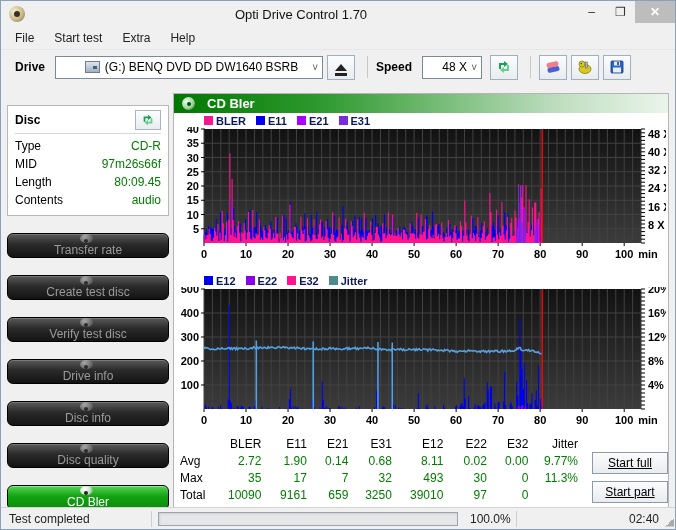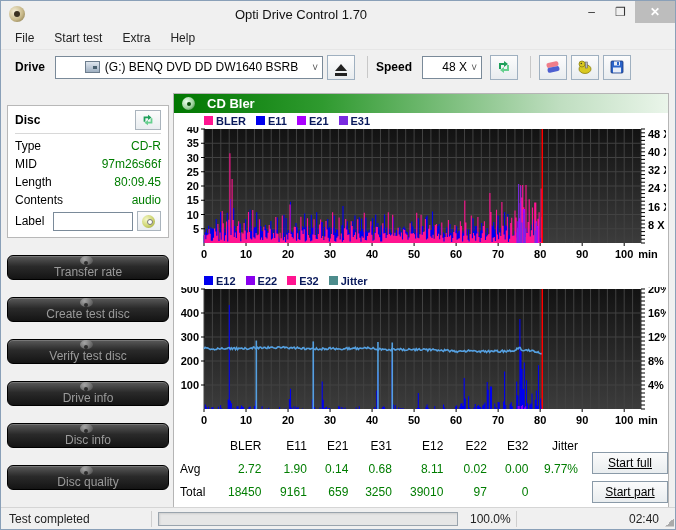--- a/index.html
+++ b/index.html
@@ -192,27 +192,20 @@
           </div>
           <div class="field-row">
             <span class="f-label">Length</span>
             <span class="f-value">80:09.45</span>
           </div>
           <div class="field-row">
             <span class="f-label">Contents</span>
             <span class="f-value">audio</span>
           </div>
         </div>
-      <div class="label-row">
-        <span class="f-label">Label</span>
-        <input class="label-input" value="" style="">
-        <span class="mini-btn">
-          <span class="disc-btn-glyph"></span>
-        </span>
-      </div>
     </div>
     <div id="side-buttons">
         <div class="side-btn">
           <span class="dglyph"></span>
           <span>Transfer rate</span>
         </div>
         <div class="side-btn">
           <span class="dglyph"></span>
           <span>Create test disc</span>
         </div>
@@ -578,22 +571,33 @@
               <td class="val">2.72</td>
               <td class="val">1.90</td>
               <td class="val">0.14</td>
               <td class="val">0.68</td>
               <td class="val">8.11</td>
               <td class="val">0.02</td>
               <td class="val">0.00</td>
               <td class="val">9.77%</td>
             </tr>
             <tr>
+              <td class="rowlab">Max</td>
+              <td class="val">35</td>
+              <td class="val">17</td>
+              <td class="val">7</td>
+              <td class="val">32</td>
+              <td class="val">493</td>
+              <td class="val">30</td>
+              <td class="val">0</td>
+              <td class="val">11.3%</td>
+            </tr>
+            <tr>
               <td class="rowlab">Total</td>
-              <td class="val">18450</td>
+              <td class="val">10090</td>
               <td class="val">9161</td>
               <td class="val">659</td>
               <td class="val">3250</td>
               <td class="val">39010</td>
               <td class="val">97</td>
               <td class="val">0</td>
               <td class="val"></td>
             </tr>
           </tbody>
         </table>

